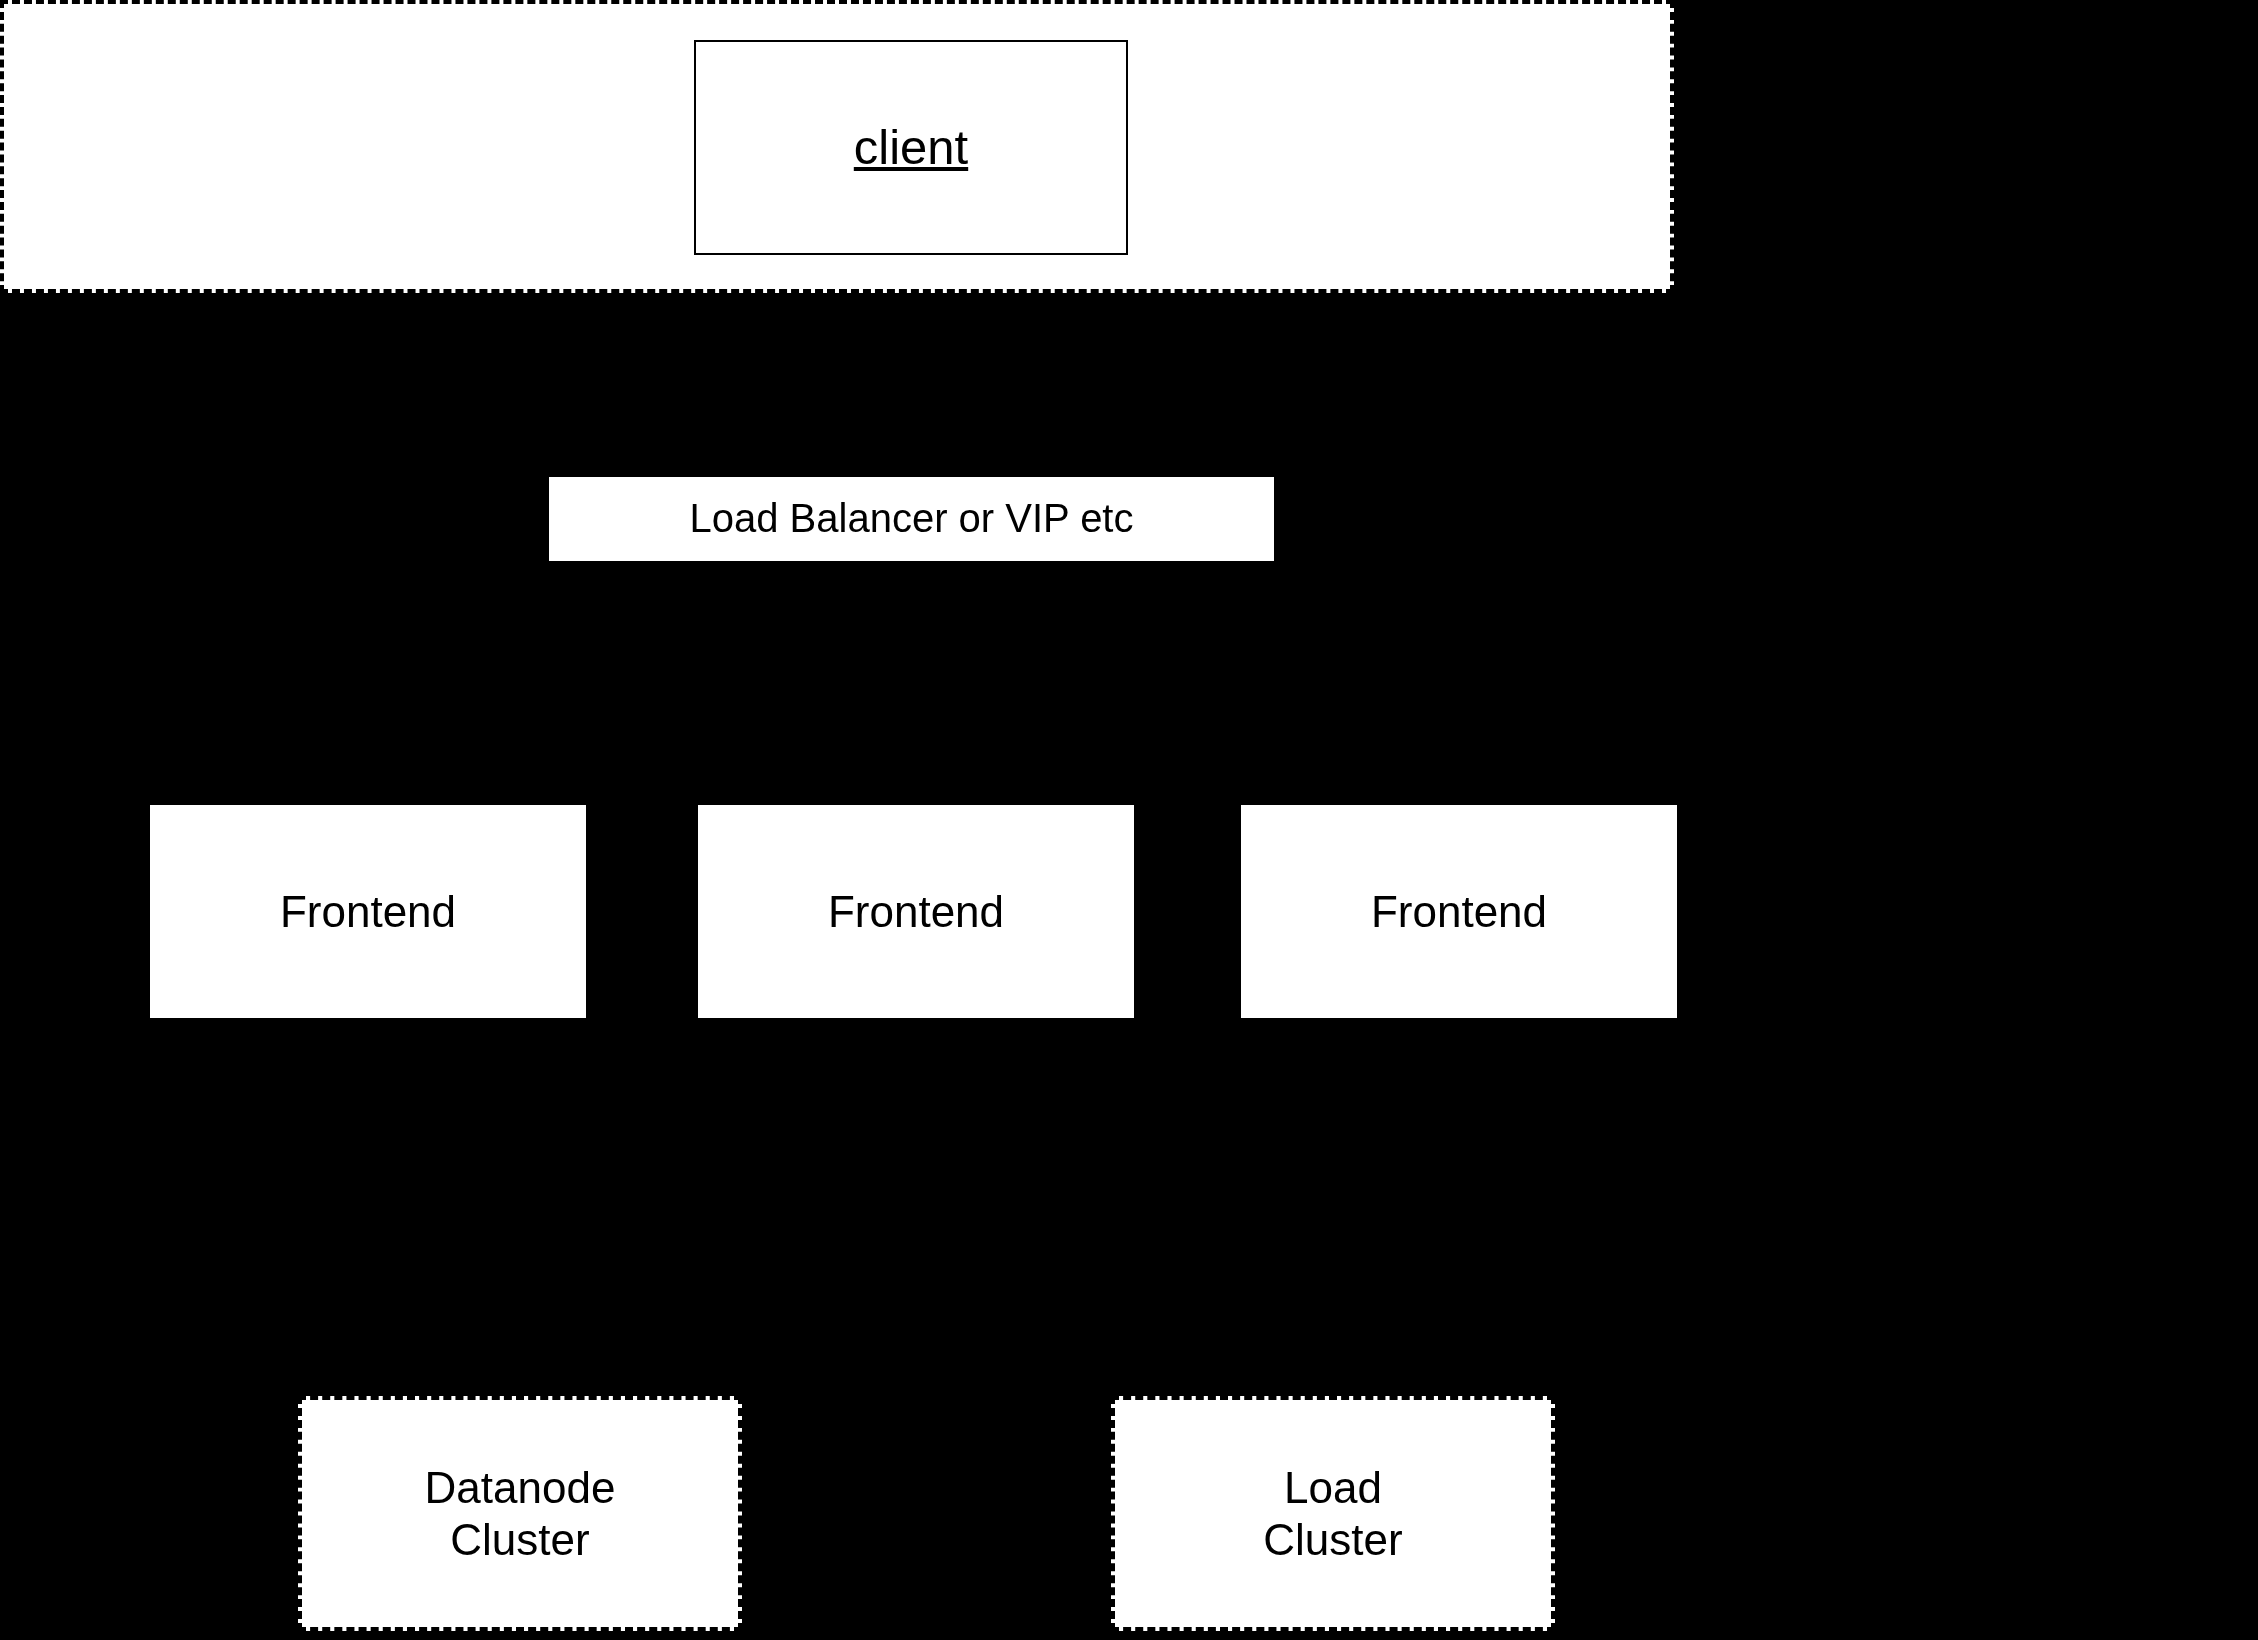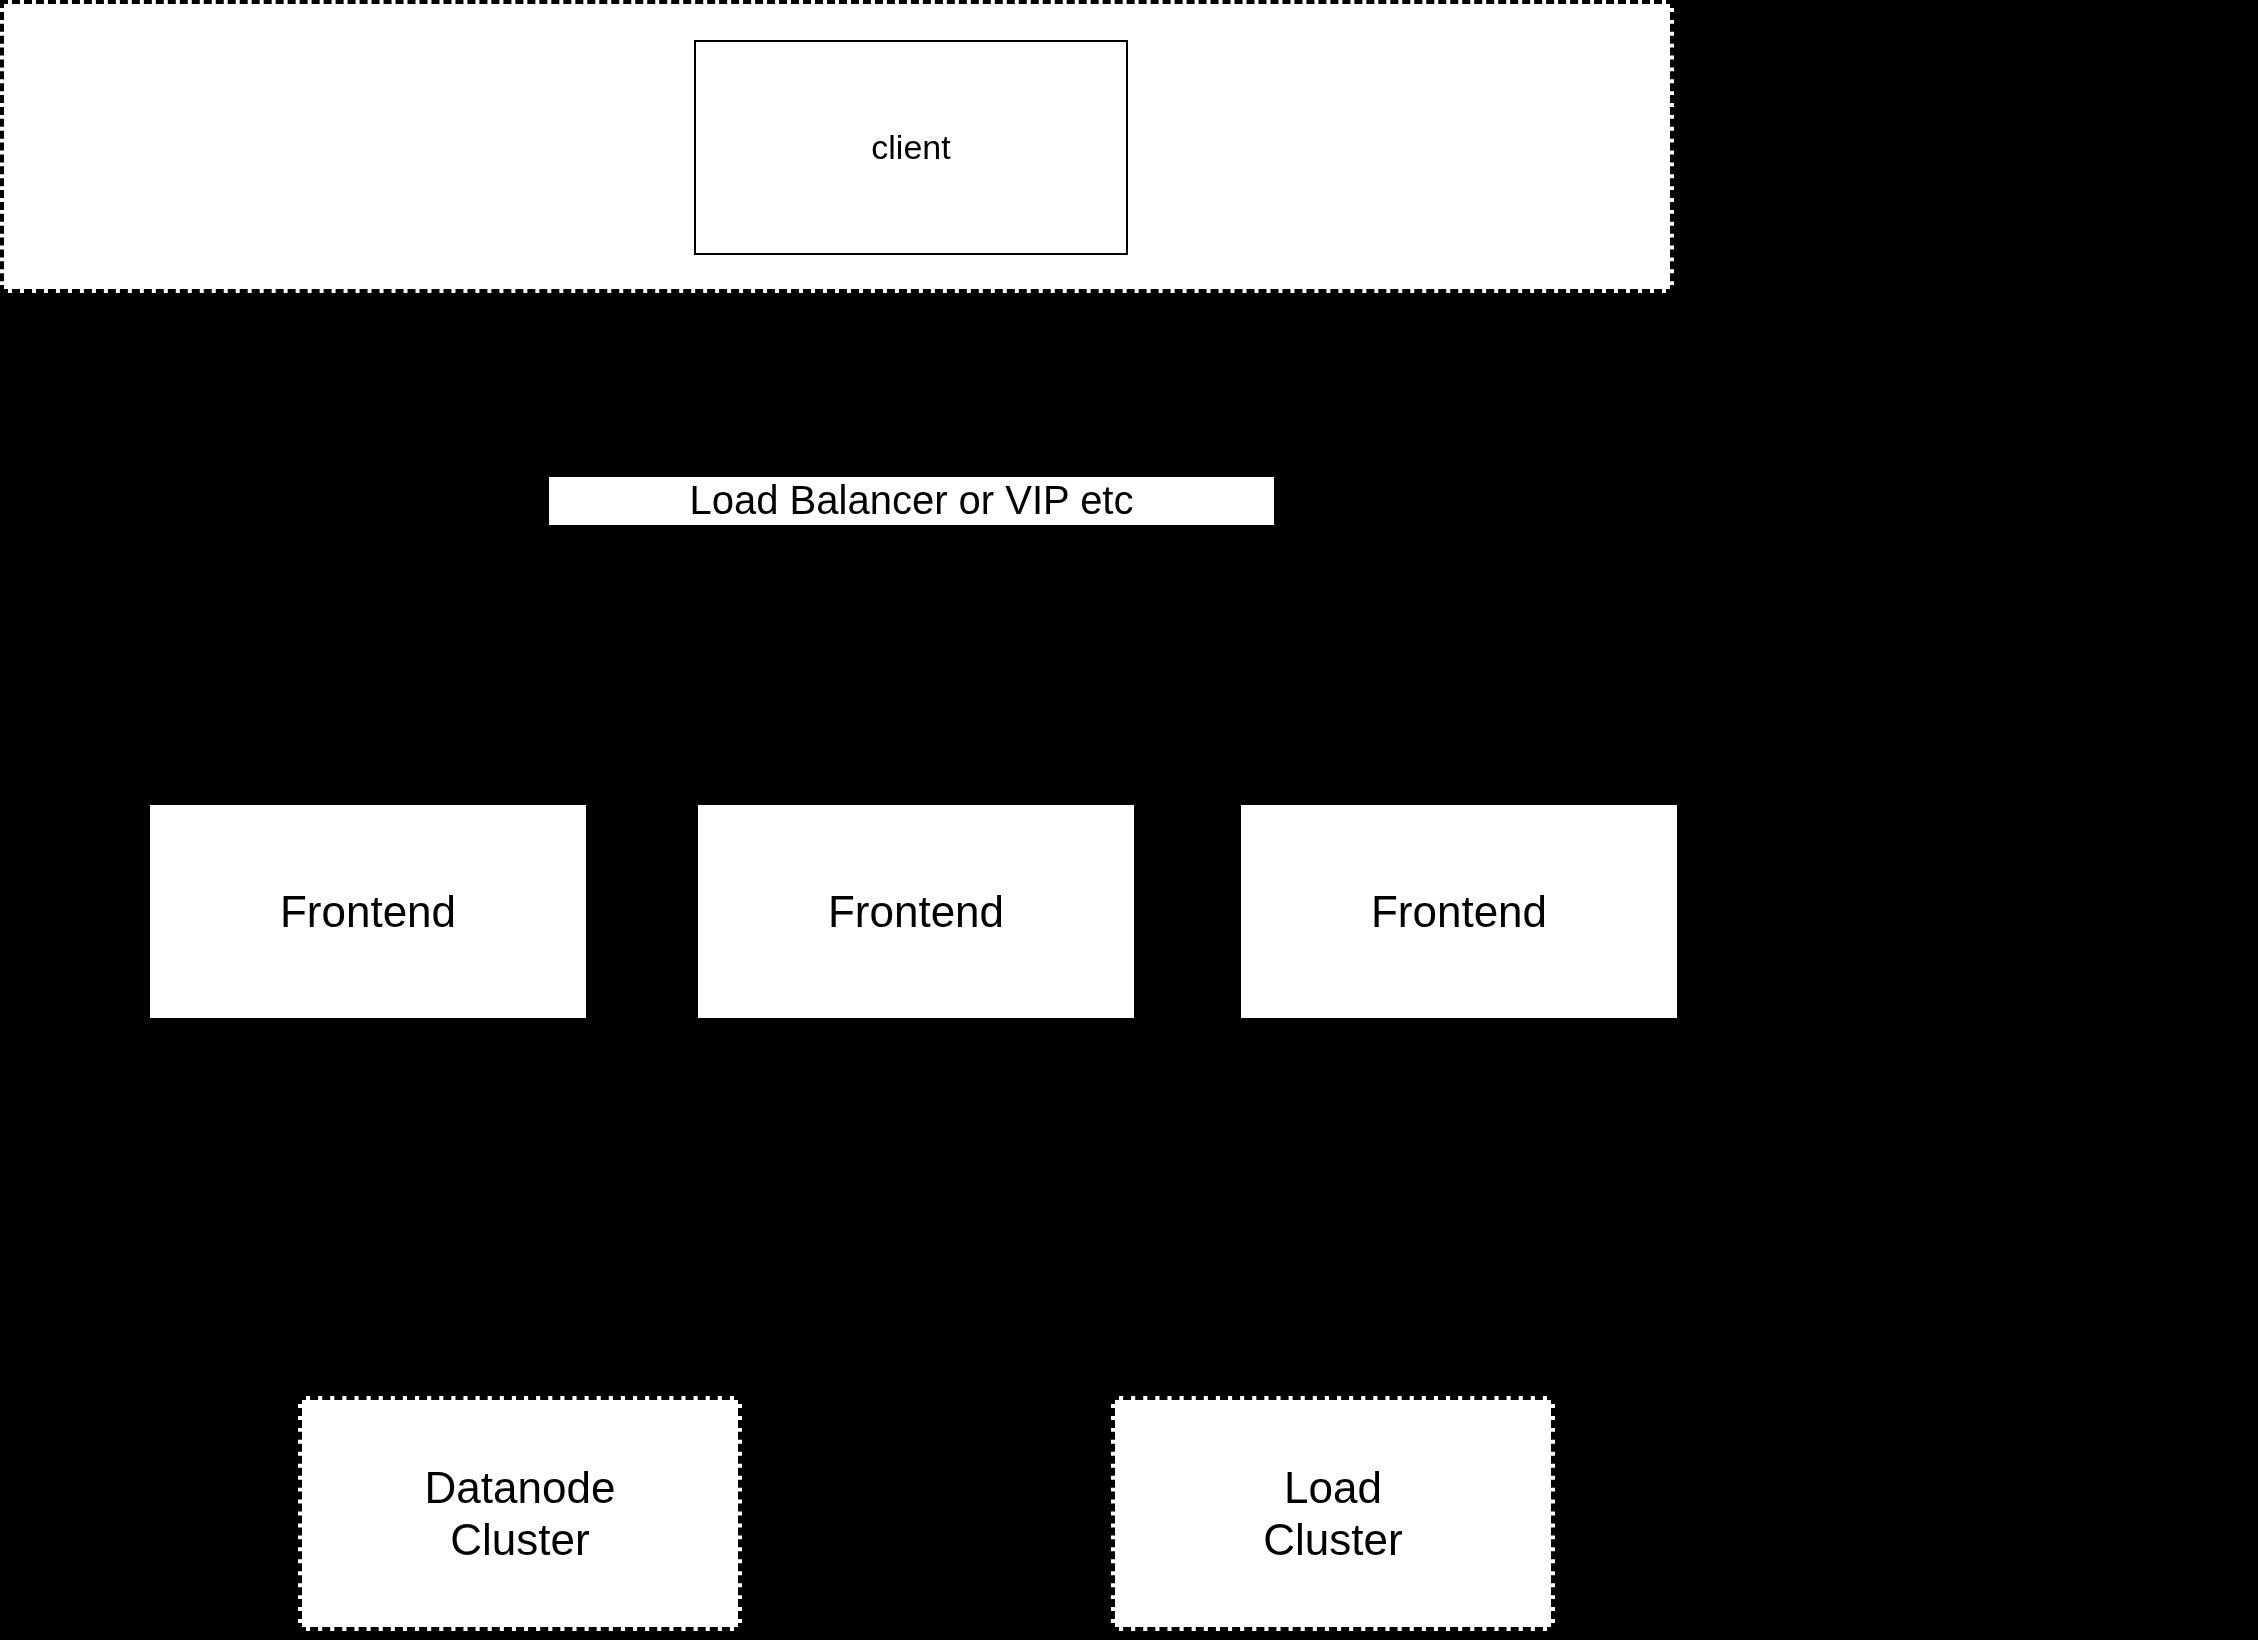--- a/index.html
+++ b/index.html
@@ -28,29 +28,30 @@
     white-space: pre-line;
   }
 
   
   #client-box {
     left: 694px;
     top: 40px;
     width: 434px;
     height: 215px;
     border: 2.7px solid #000000;
-    font-size: 34px;
+    font-size: 49px;
+    text-decoration: underline;
   }
 
   
   #load-balancer-box {
     left: 549px;
     top: 477px;
     width: 725px;
-    height: 48px;
+    height: 84px;
     border: 0;
     font-size: 40px;
     text-align: center;
   }
 
   
   #frontend-group {
     left: 75px;
     top: 765px;
     width: 1674px;

